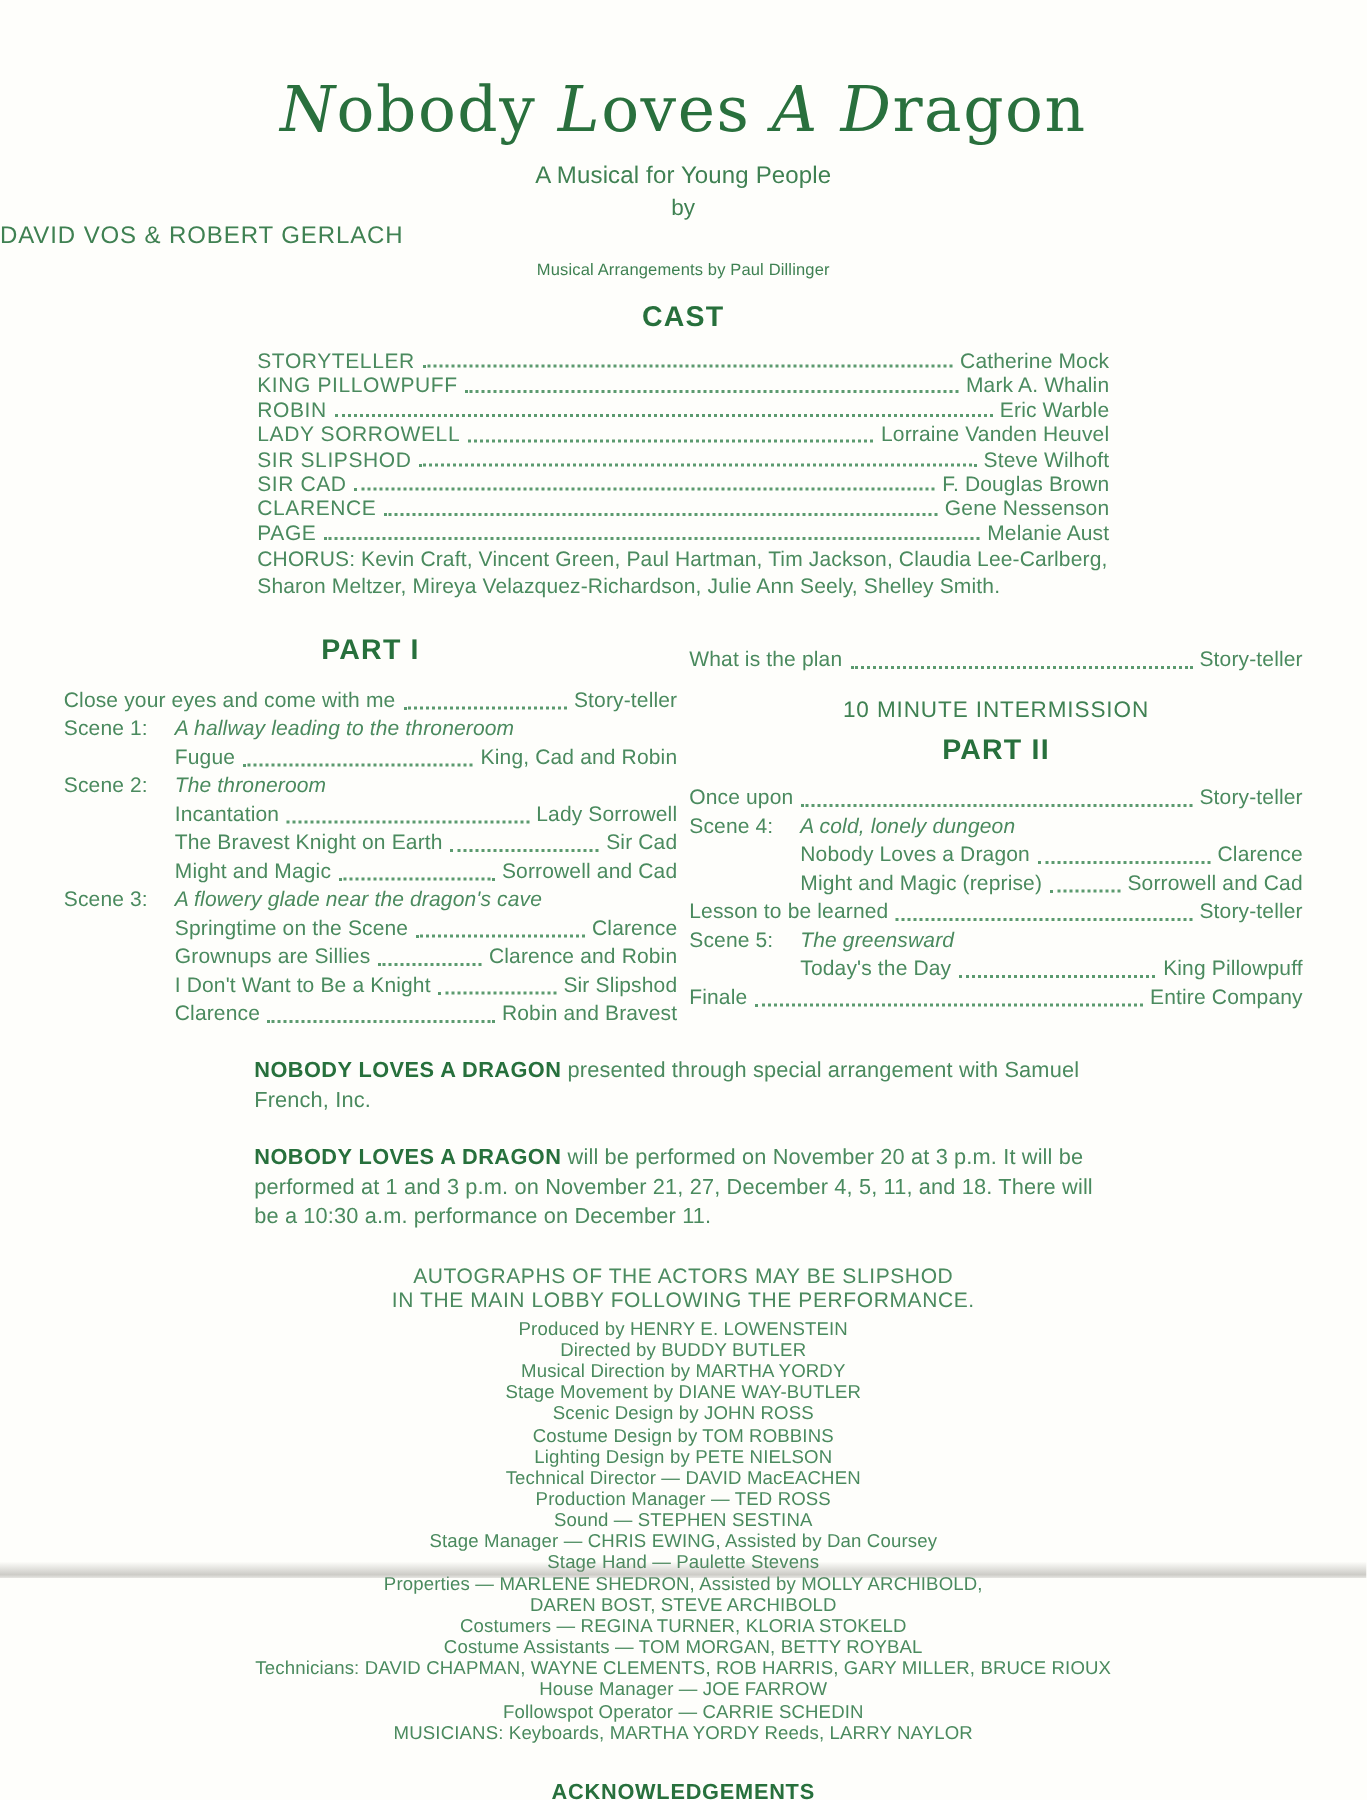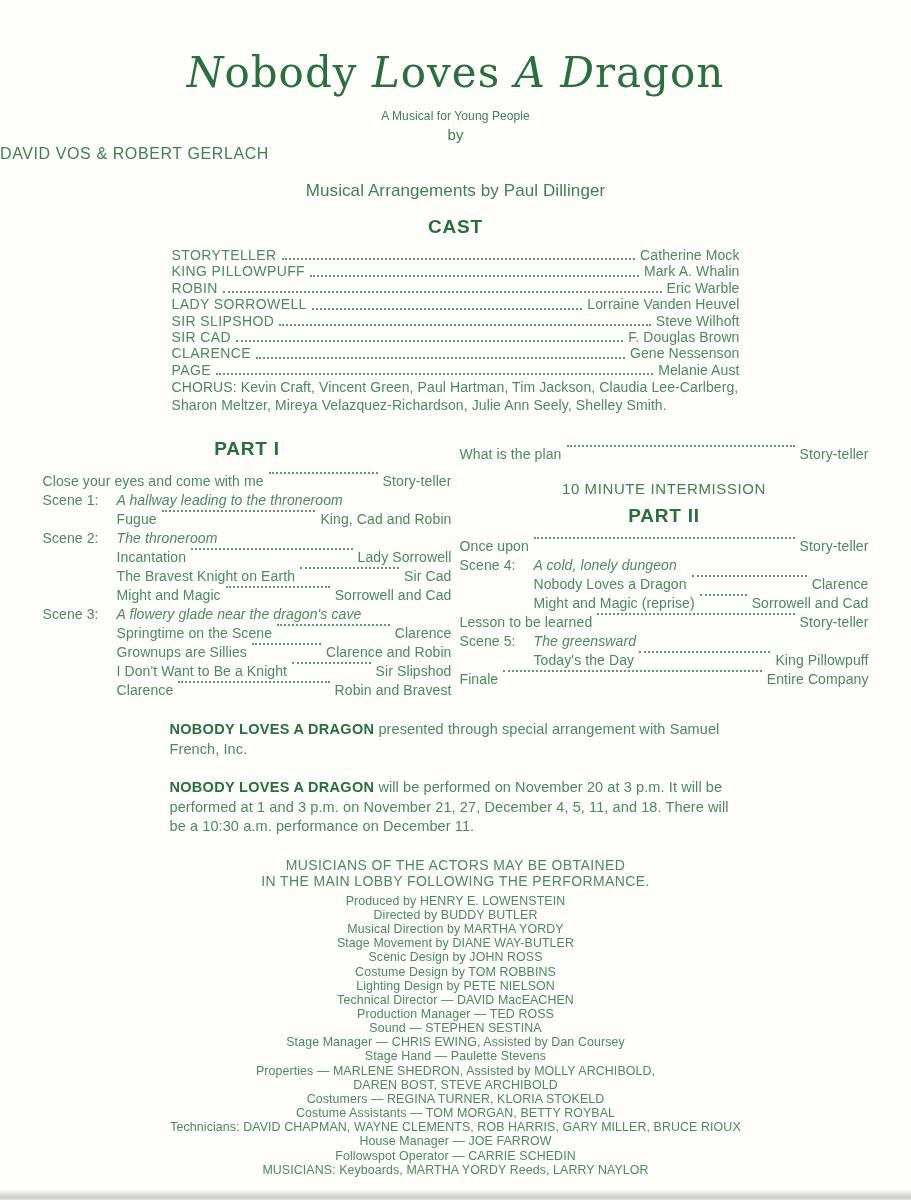--- a/index.html
+++ b/index.html
@@ -5,36 +5,36 @@
   html, body { margin:0; padding:0; }
   body {
     width:911px; height:1200px;
     background:#fefefb;
     font-family:"Liberation Sans", sans-serif;
     color:#4a8a5e;
     overflow:hidden;
     position:relative;
     letter-spacing:0.1px;
   }
-  .page { position:relative; width:911px; height:1200px; }
+  .page { position:relative; width:911px; height:1052px; }
 
   
   .show-title {
     margin:0; padding-top:48px;
     text-align:center;
     font-family:"DejaVu Serif", serif;
     font-size:42px; font-weight:normal;
     color:#29703d;
     letter-spacing:1px;
   }
   .show-title .cap { font-style:italic; }
-  .subtitle   { text-align:center; font-size:12px; margin-top:12px; color:#3f8152; }
+  .subtitle   { text-align:center; font-size:16px; margin-top:12px; color:#3f8152; }
   .byline     { text-align:center; font-size:15px; margin-top:3px;  color:#3f8152; }
   .authors    { font-size:16px; margin-top:2px;  color:#3f8152; letter-spacing:0.6px; }
-  .arrangements { text-align:center; font-size:17px; margin-top:18px; color:#3f8152; }
+  .arrangements { text-align:center; font-size:11px; margin-top:7px; color:#3f8152; }
 
   .cast-heading {
     margin:15px 0 9px; text-align:center;
     font-size:19px; font-weight:bold; color:#27703c; letter-spacing:0.8px;
   }
 
   
   .cast-list { width:568px; margin:0 auto; }
   .cast-row { display:flex; align-items:flex-end; font-size:14px; line-height:16.4px; }
   .cast-row .role { white-space:nowrap; letter-spacing:0.4px; }
@@ -46,21 +46,21 @@
   }
   .chorus { width:568px; margin:1px auto 0; font-size:14px; line-height:17.5px; }
 
   
   .program { display:flex; width:826px; margin:24px auto 0; gap:8px; }
   .col { width:409px; font-size:14px; }
   .part-heading {
     text-align:center; font-size:19px; font-weight:bold;
     color:#27703c; letter-spacing:0.8px; margin:0 0 12px;
   }
-  .song-row { display:flex; align-items:flex-start; line-height:19px; }
+  .song-row { display:flex; align-items:flex-end; line-height:19px; }
   .song-row.indent { padding-left:74px; }
   .song-title, .performer { white-space:nowrap; }
   .scene-row { line-height:19px; display:flex; }
   .scene-label { flex:0 0 74px; }
   .scene-desc { font-style:italic; }
   .col.right { padding-top:7px; }
   .intermission { text-align:center; font-size:15px; margin:16px 0 8px; letter-spacing:0.6px; color:#3f8152; }
   .part-heading.part2 { margin:0 0 10px; }
 
   
@@ -251,21 +251,21 @@
         </div>
     </div>
   </div>
 
   <div class="notices" id="notices">
       <p class="notice"><span class="notice-lead">NOBODY LOVES A DRAGON</span><span class="notice-text"> presented through special arrangement with Samuel French, Inc.</span></p>
       <p class="notice"><span class="notice-lead">NOBODY LOVES A DRAGON</span><span class="notice-text"> will be performed on November 20 at 3 p.m. It will be performed at 1 and 3 p.m. on November 21, 27, December 4, 5, 11, and 18. There will be a 10:30 a.m. performance on December 11.</span></p>
     </div>
 
   <div class="autographs" id="autographs">
-      <div class="autograph-line">MUSICIANS OF THE ACTORS MAY BE OBTAINED</div>
+      <div class="autograph-line">AUTOGRAPHS OF THE ACTORS MAY BE SLIPSHOD</div>
       <div class="autograph-line">IN THE MAIN LOBBY FOLLOWING THE PERFORMANCE.</div>
     </div>
 
   <div class="credits" id="credits">
       <div class="credit-line">Produced by HENRY E. LOWENSTEIN</div>
       <div class="credit-line">Directed by BUDDY BUTLER</div>
       <div class="credit-line">Musical Direction by MARTHA YORDY</div>
       <div class="credit-line">Stage Movement by DIANE WAY-BUTLER</div>
       <div class="credit-line">Scenic Design by JOHN ROSS</div>
       <div class="credit-line">Costume Design by TOM ROBBINS</div>

